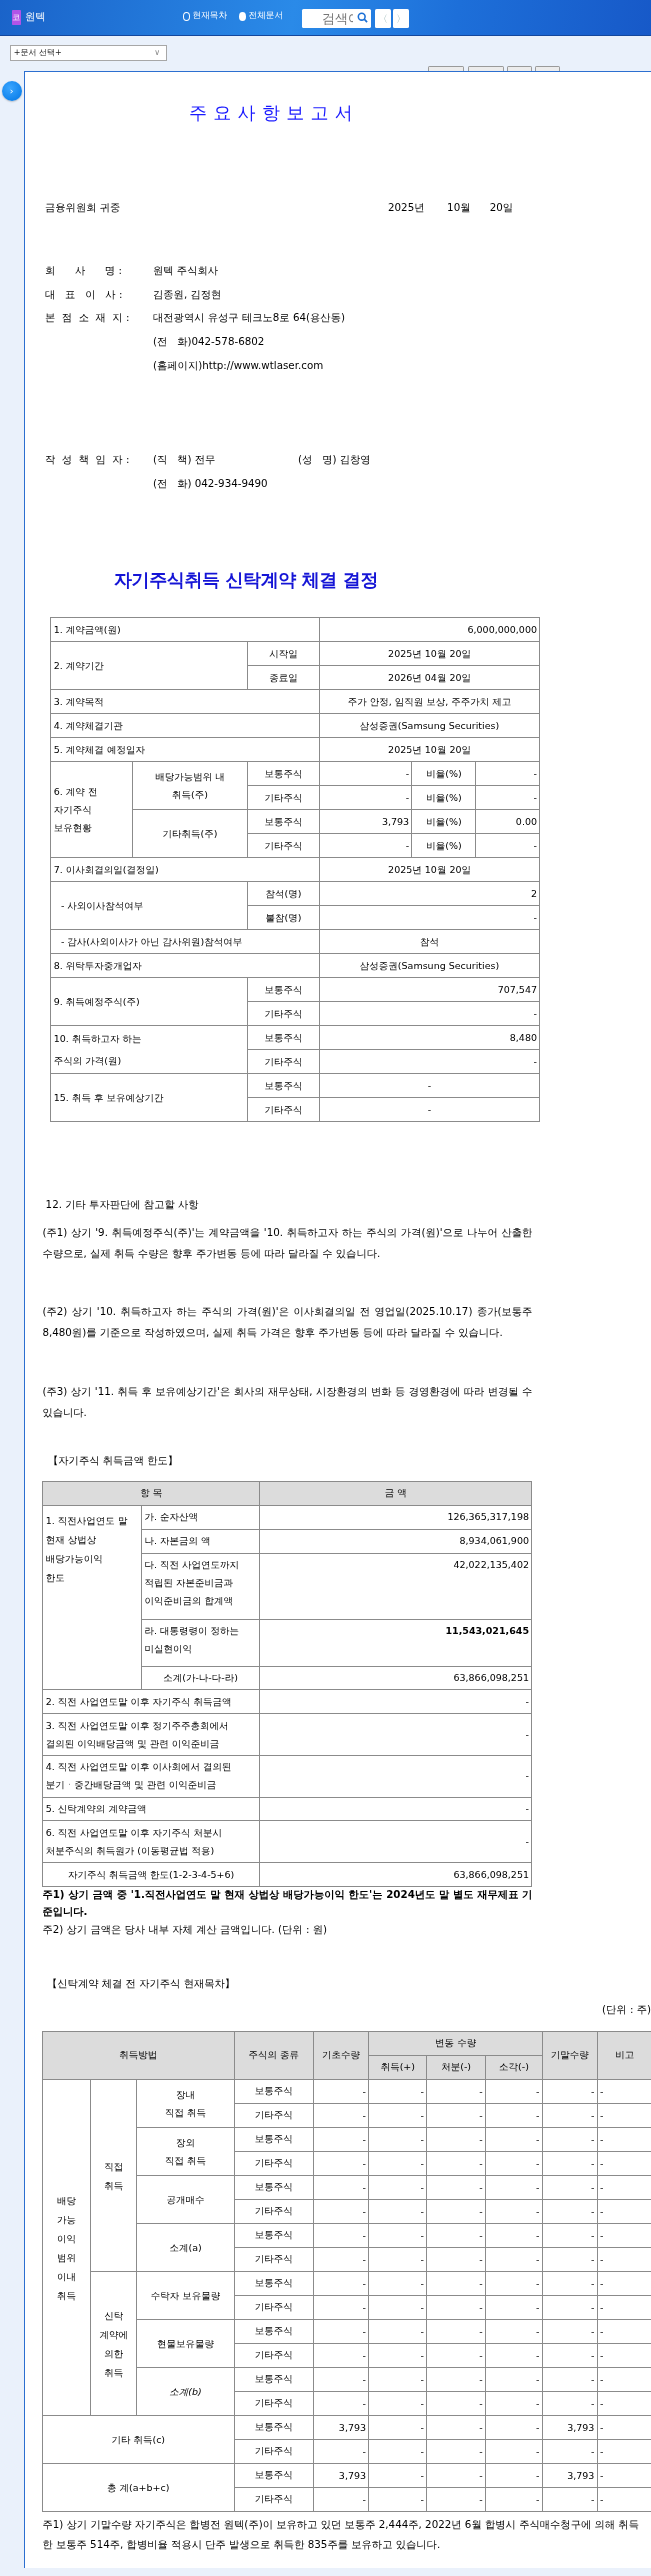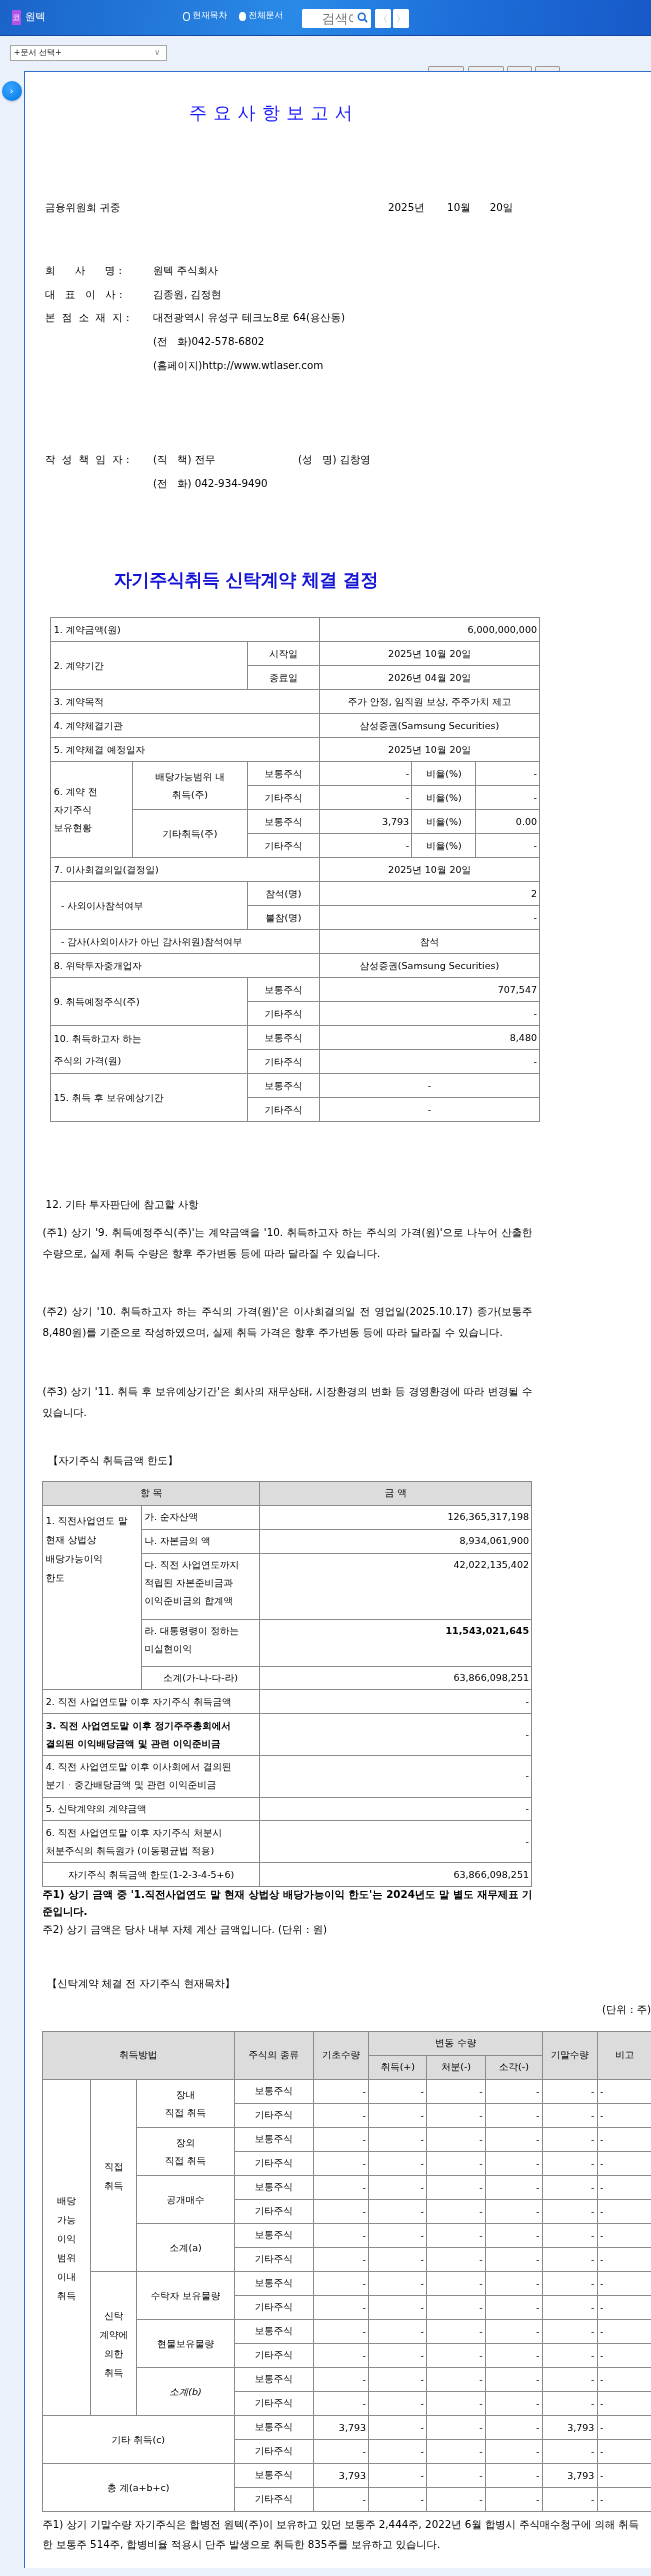--- a/index.html
+++ b/index.html
@@ -317,21 +317,21 @@
       </tr>
       <tr>
         <td class="c">소계(가-나-다-라)</td>
         <td class="r">63,866,098,251</td>
       </tr>
       <tr>
         <td colspan="2" class="l">2. 직전 사업연도말 이후 자기주식 취득금액</td>
         <td class="r">-</td>
       </tr>
       <tr>
-        <td colspan="2" class="l" style="white-space:pre-line;font-weight:bold;">3. 직전 사업연도말 이후 정기주주총회에서
+        <td colspan="2" class="l" style="white-space:pre-line;">3. 직전 사업연도말 이후 정기주주총회에서
 결의된 이익배당금액 및 관련 이익준비금</td>
         <td class="r">-</td>
       </tr>
       <tr>
         <td colspan="2" class="l" style="white-space:pre-line;">4. 직전 사업연도말 이후 이사회에서 결의된
 분기ㆍ중간배당금액 및 관련 이익준비금</td>
         <td class="r">-</td>
       </tr>
       <tr>
         <td colspan="2" class="l">5. 신탁계약의 계약금액</td>

